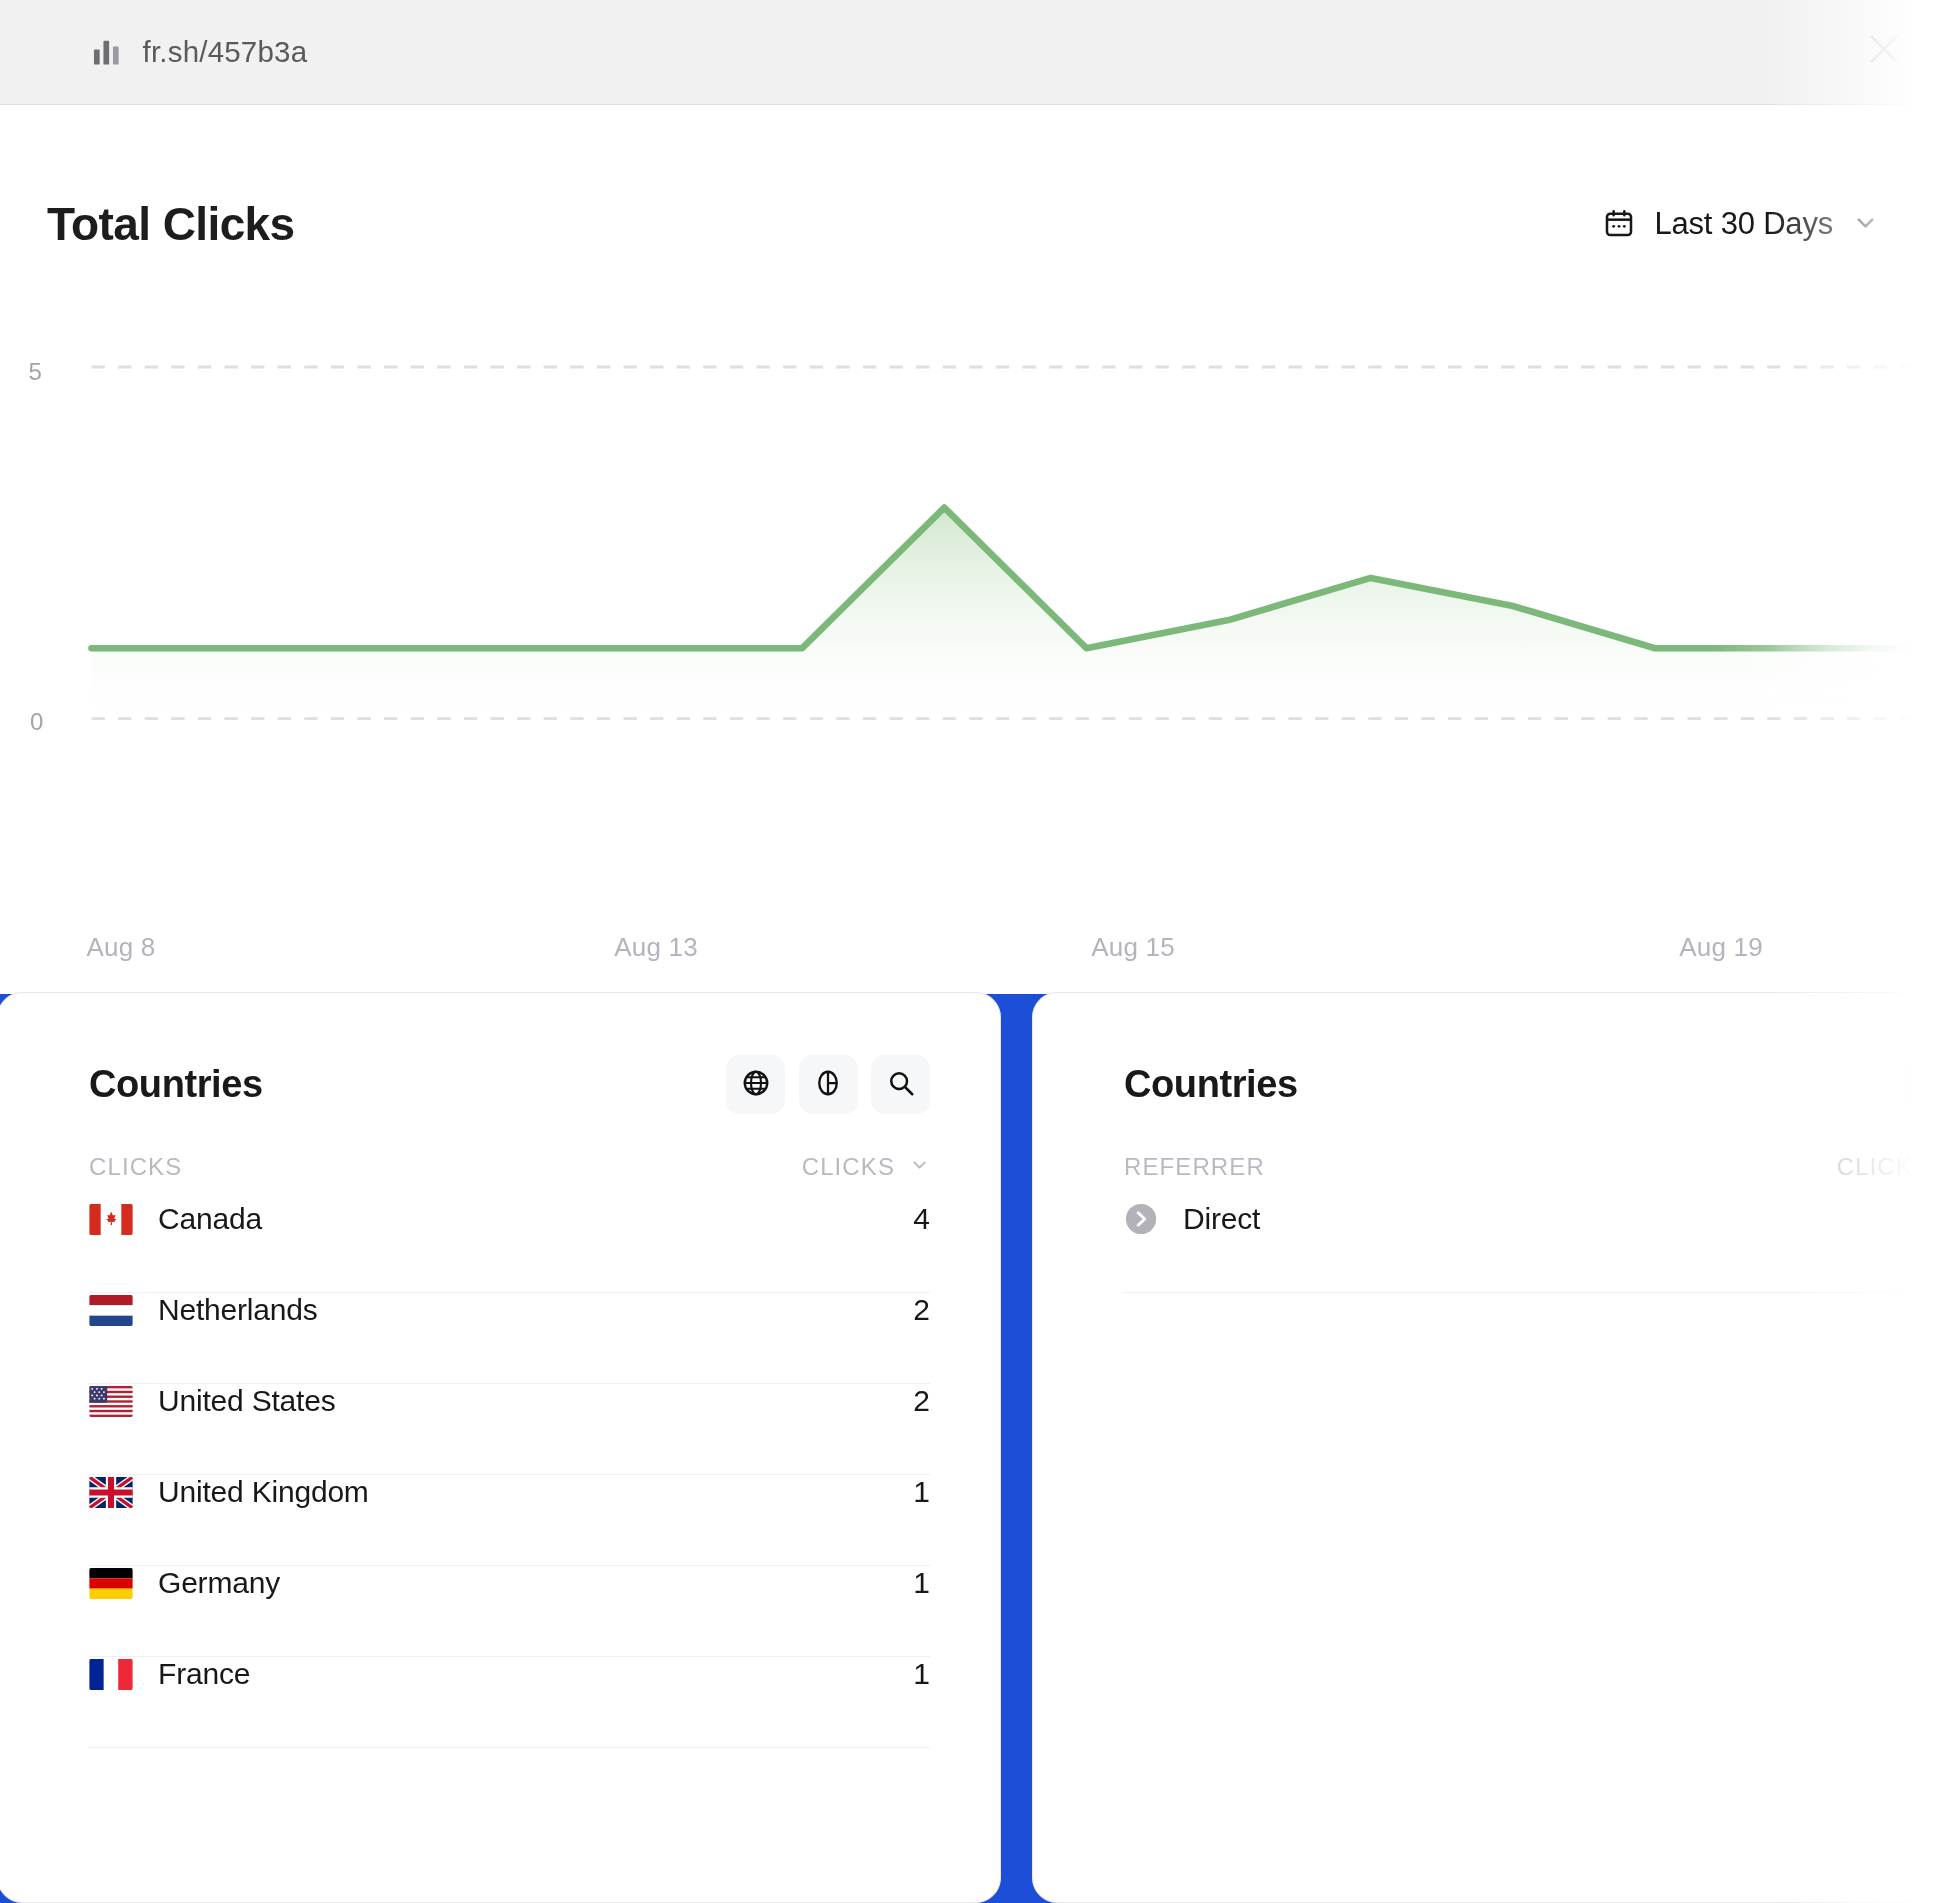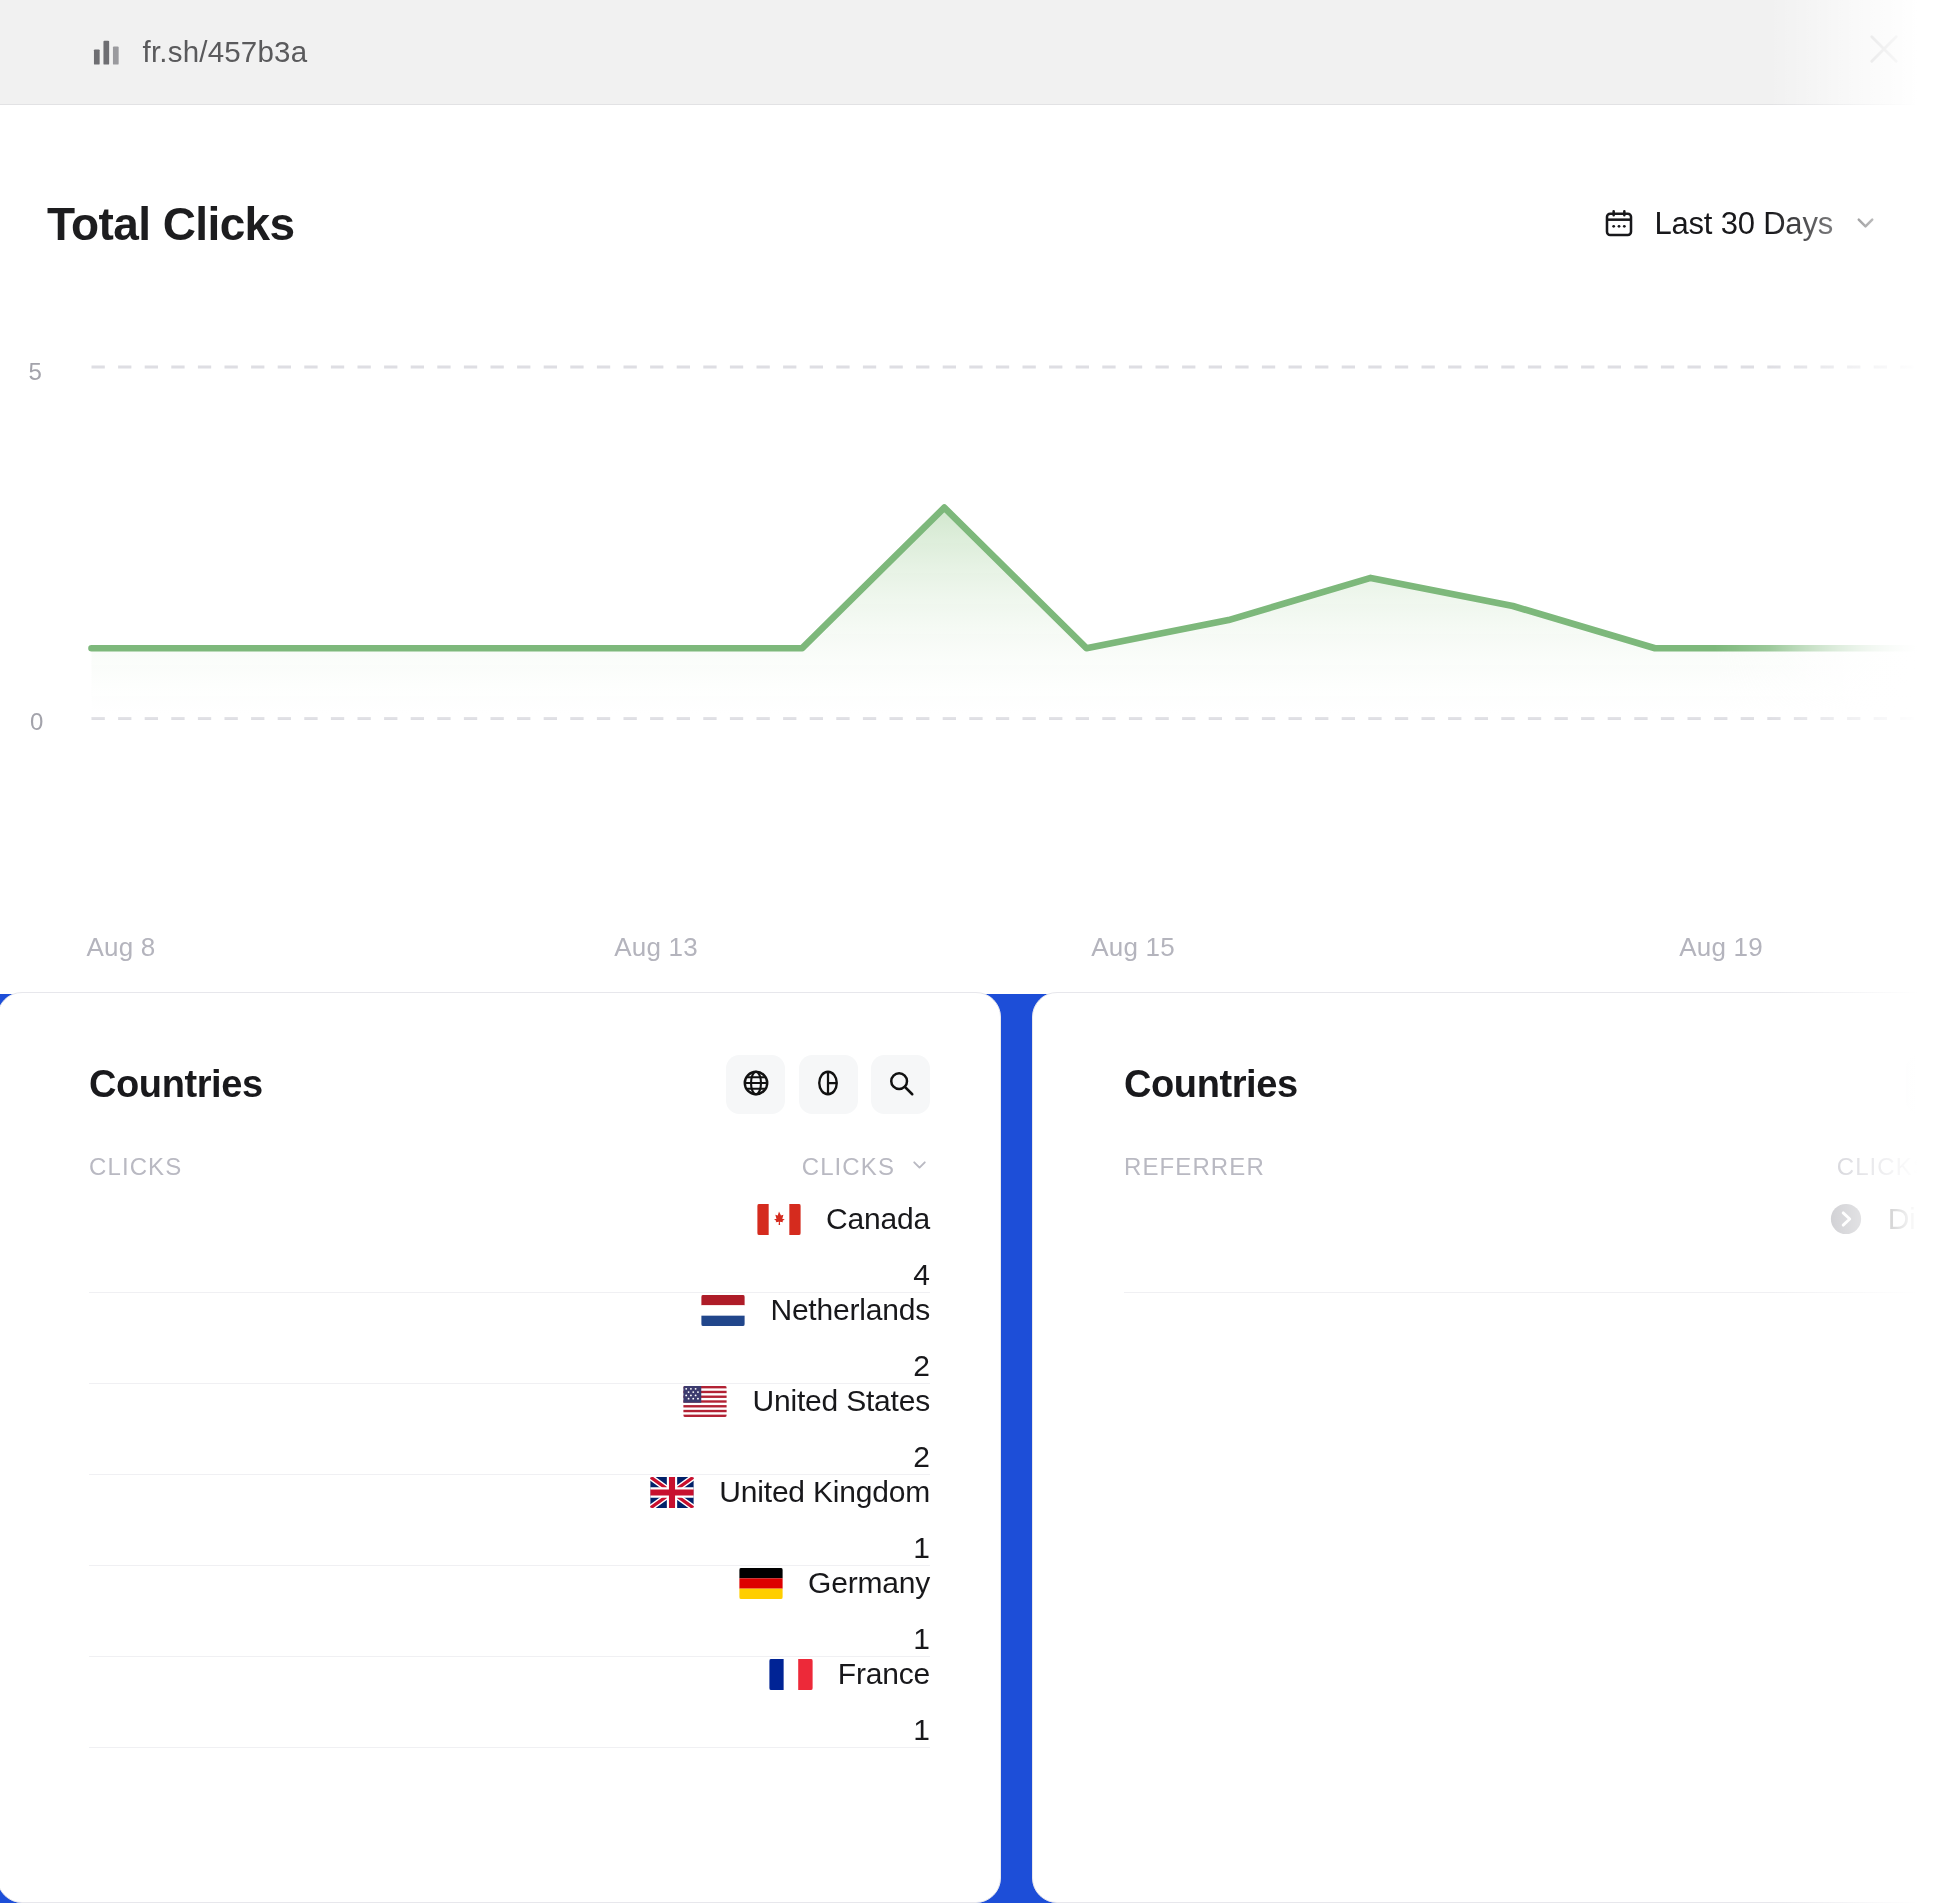--- a/index.html
+++ b/index.html
@@ -87,24 +87,23 @@
 
   .col-head {
     display: flex; align-items: center; justify-content: space-between;
     padding: 36px 70px 0 91px;
     font-size: 24px; color: #b9b9c2; letter-spacing: 1.1px;
   }
   .col-head .clicks-h { display: flex; align-items: center; gap: 14px; cursor: pointer; }
 
   .rows { padding: 0 70px 0 91px; margin-top: 21px; }
   .row {
-    display: flex; align-items: flex-end; justify-content: space-between;
+    display: flex; align-items: flex-start; justify-content: space-between;
     height: 91px; border-bottom: 1px solid #f0f0f3;
     cursor: pointer;
-    flex-direction: column;
   }
   .row-left { display: flex; align-items: center; gap: 25px; }
   .row-label { font-size: 30px; color: #18181b; letter-spacing: -0.2px; }
   .row-value { font-size: 30px; color: #18181b; }
 
   .flag { width: 44px; height: 31px; display: block; border-radius: 1.9px; }
   .ref-dot { width: 34px; height: 34px; display: block; }
 
   
   .right-fade {

